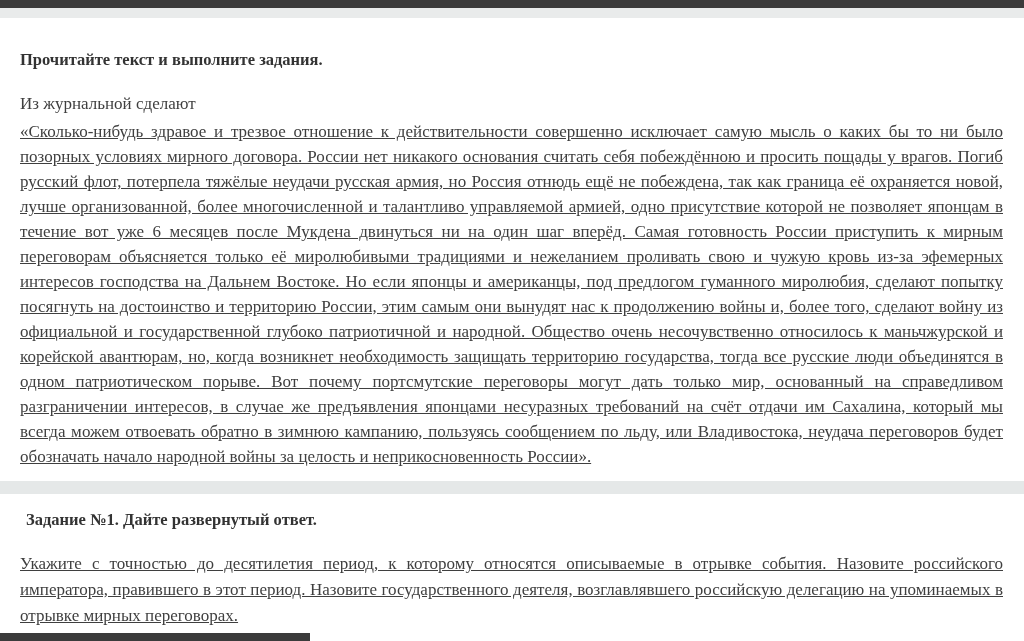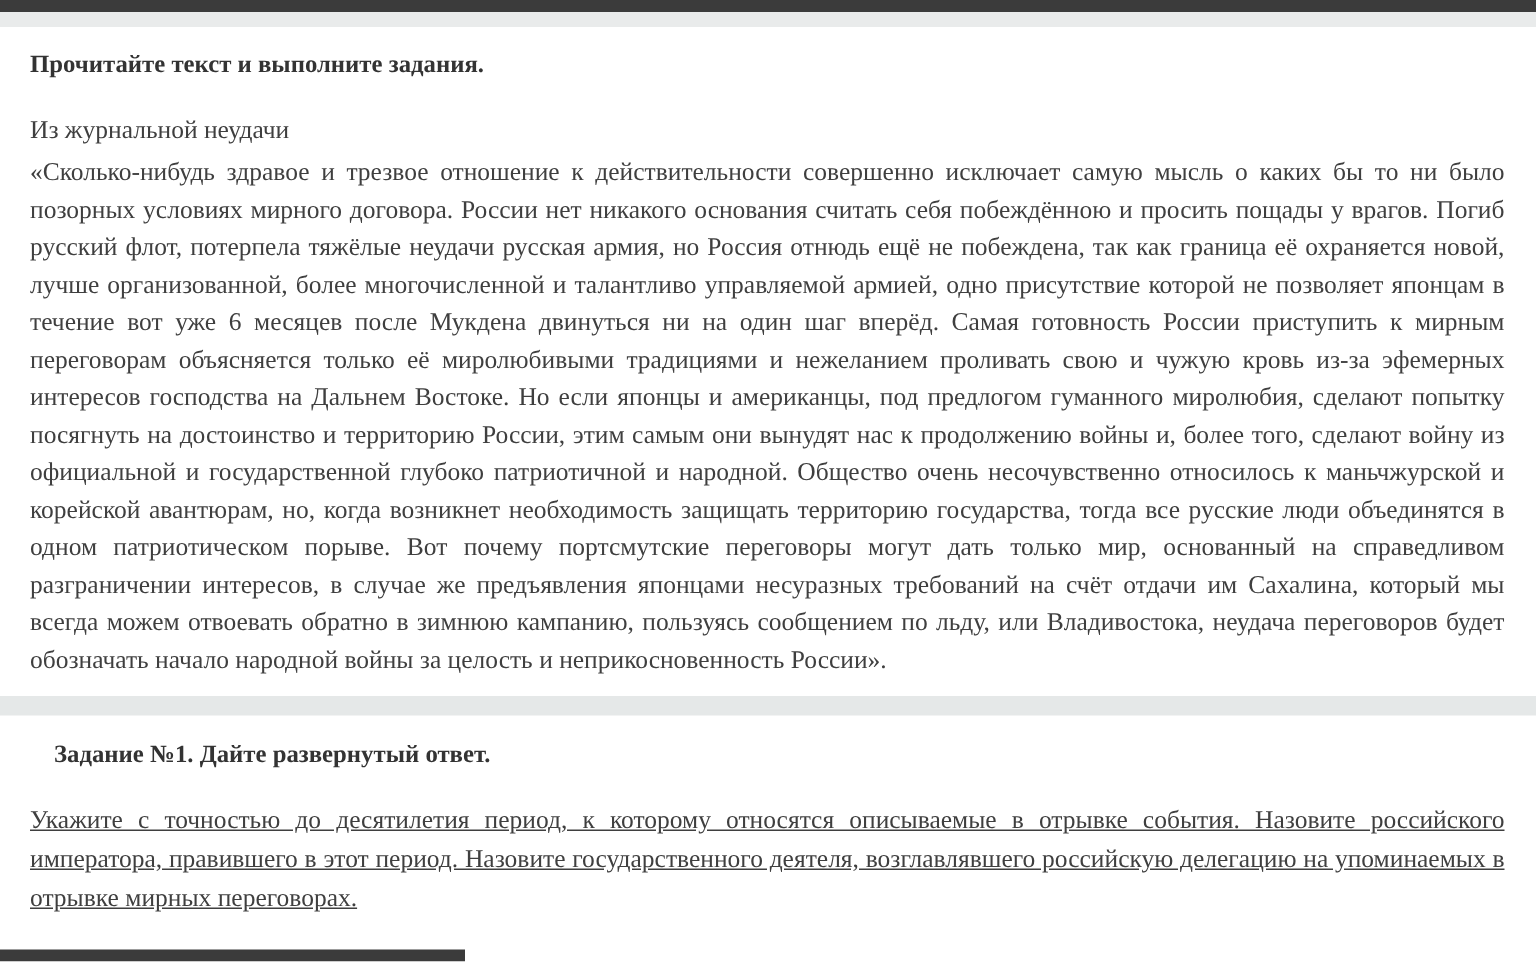--- a/index.html
+++ b/index.html
@@ -22,47 +22,48 @@
   }
   .top-gray-strip {
     height: 10px;
     width: 100%;
     background: #e9ebeb;
   }
   .content {
     padding: 0 21px 0 20px;
   }
   .instruction-heading {
-    margin: 14px 0 0 0;
+    margin: 31px 0 0 0;
     font-size: 16.5px;
     line-height: 21px;
     font-weight: bold;
     color: #333333;
   }
   .source-label {
     margin: 23px 0 0 0;
     font-size: 17px;
     line-height: 22px;
     color: #3f3f3f;
   }
   .passage-text {
     margin: 4px 0 0 0;
     font-size: 17px;
     line-height: 25px;
     text-align: justify;
     color: #3f3f3f;
+    text-decoration: underline;
   }
   .section-divider {
     margin-top: 12px;
     height: 13px;
     width: 100%;
     background: #e5e8e8;
   }
   .task-heading {
-    margin: 15px 0 0 16px;
+    margin: 15px 0 0 6px;
     font-size: 16.5px;
     line-height: 21px;
     font-weight: bold;
     color: #333333;
   }
   .task-question {
     margin: 21px 0 0 0;
     font-size: 17px;
     line-height: 26px;
     text-align: justify;
@@ -79,21 +80,21 @@
   }
 </style>
 </head>
 <body>
 
 <div class="top-dark-bar"></div>
 <div class="top-gray-strip"></div>
 
 <div class="content">
   <div class="instruction-heading">Прочитайте текст и выполните задания.</div>
-  <div class="source-label">Из журнальной неудачи</div>
+  <div class="source-label">Из журнальной сделают</div>
   <div class="passage-text">«Сколько-нибудь здравое и трезвое отношение к действительности совершенно исключает самую мысль о каких бы то ни было позорных условиях мирного договора. России нет никакого основания считать себя побеждённою и просить пощады у врагов. Погиб русский флот, потерпела тяжёлые неудачи русская армия, но Россия отнюдь ещё не побеждена, так как граница её охраняется новой, лучше организованной, более многочисленной и талантливо управляемой армией, одно присутствие которой не позволяет японцам в течение вот уже 6 месяцев после Мукдена двинуться ни на один шаг вперёд. Самая готовность России приступить к мирным переговорам объясняется только её миролюбивыми традициями и нежеланием проливать свою и чужую кровь из-за эфемерных интересов господства на Дальнем Востоке. Но если японцы и американцы, под предлогом гуманного миролюбия, сделают попытку посягнуть на достоинство и территорию России, этим самым они вынудят нас к продолжению войны и, более того, сделают войну из официальной и государственной глубоко патриотичной и народной. Общество очень несочувственно относилось к маньчжурской и корейской авантюрам, но, когда возникнет необходимость защищать территорию государства, тогда все русские люди объединятся в одном патриотическом порыве. Вот почему портсмутские переговоры могут дать только мир, основанный на справедливом разграничении интересов, в случае же предъявления японцами несуразных требований на счёт отдачи им Сахалина, который мы всегда можем отвоевать обратно в зимнюю кампанию, пользуясь сообщением по льду, или Владивостока, неудача переговоров будет обозначать начало народной войны за целость и неприкосновенность России».</div>
 </div>
 
 <div class="section-divider"></div>
 
 <div class="content">
   <div class="task-heading">Задание №1. Дайте развернутый ответ.</div>
   <div class="task-question">Укажите с точностью до десятилетия период, к которому относятся описываемые в отрывке события. Назовите российского императора, правившего в этот период. Назовите государственного деятеля, возглавлявшего российскую делегацию на упоминаемых в отрывке мирных переговорах.</div>
 </div>
 

